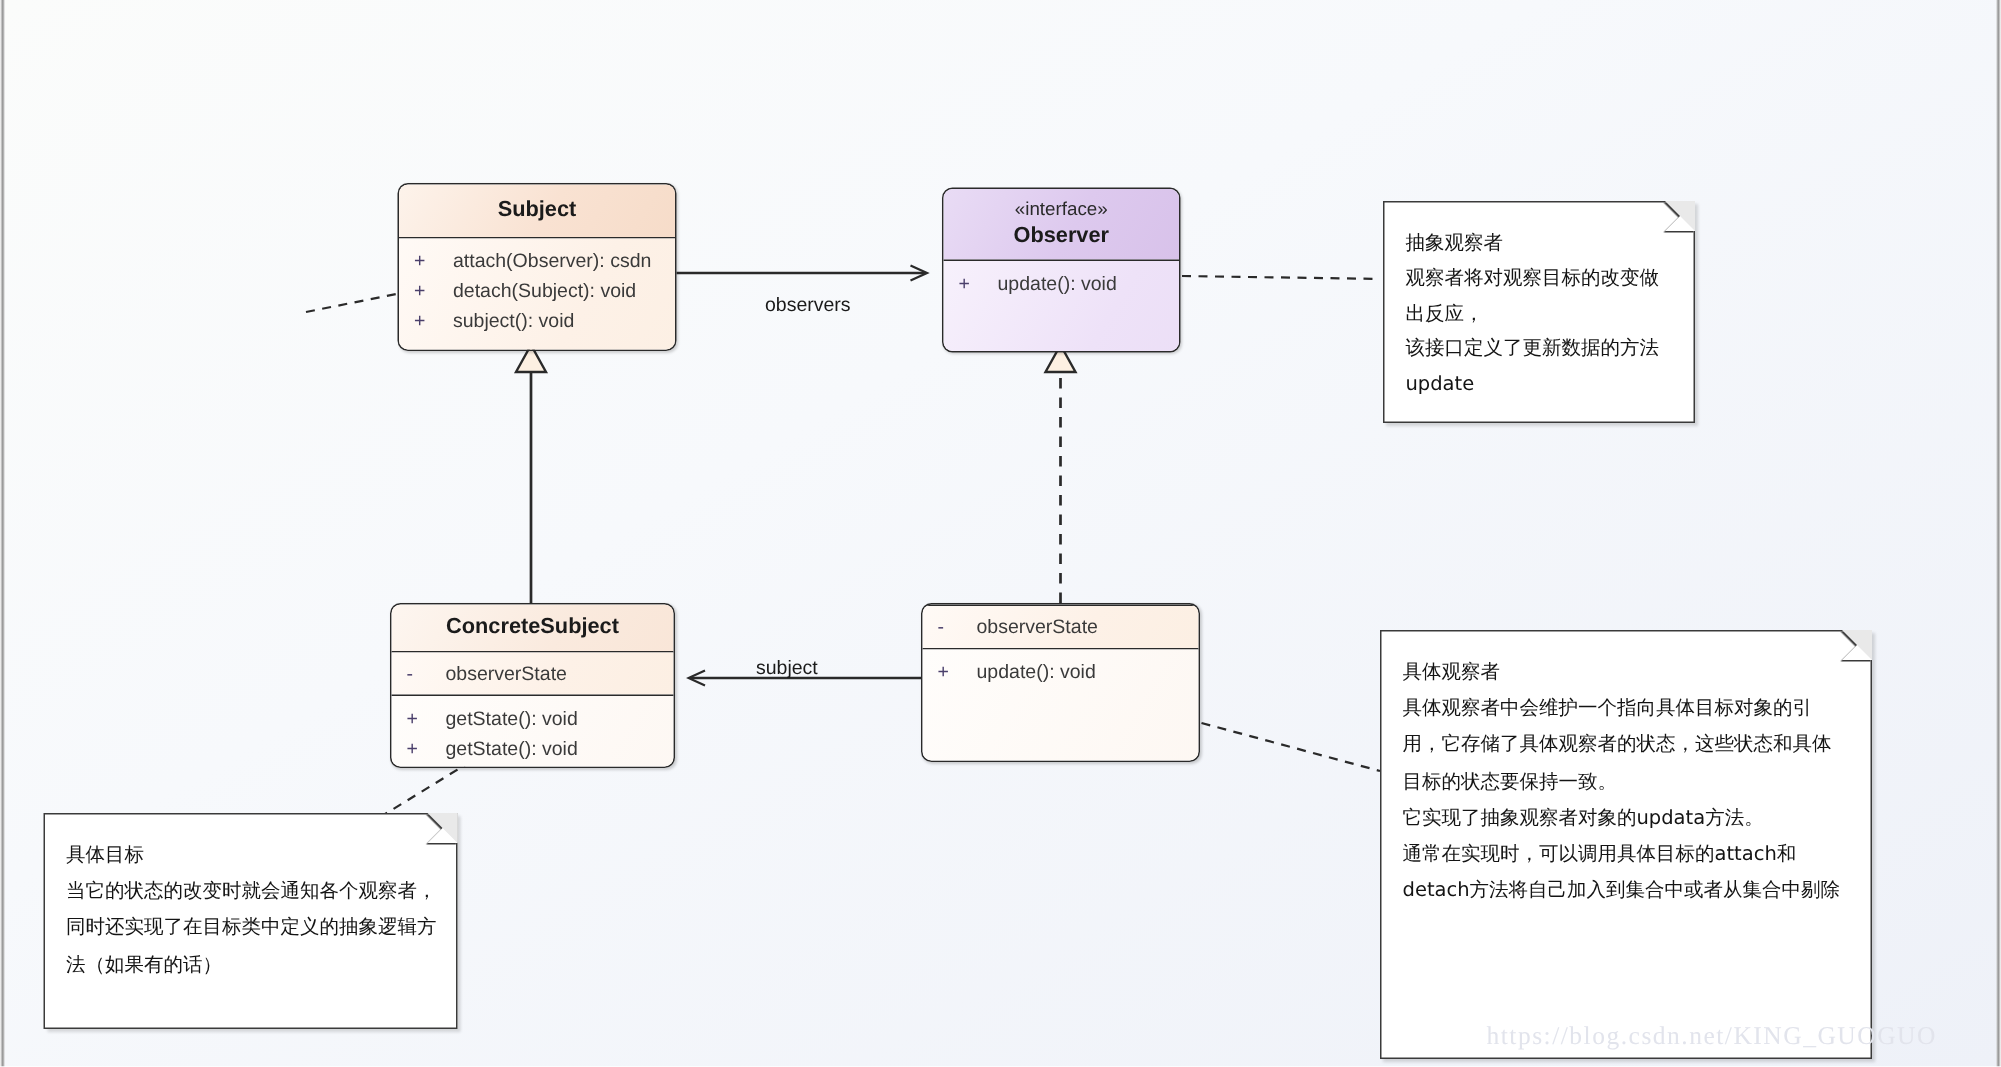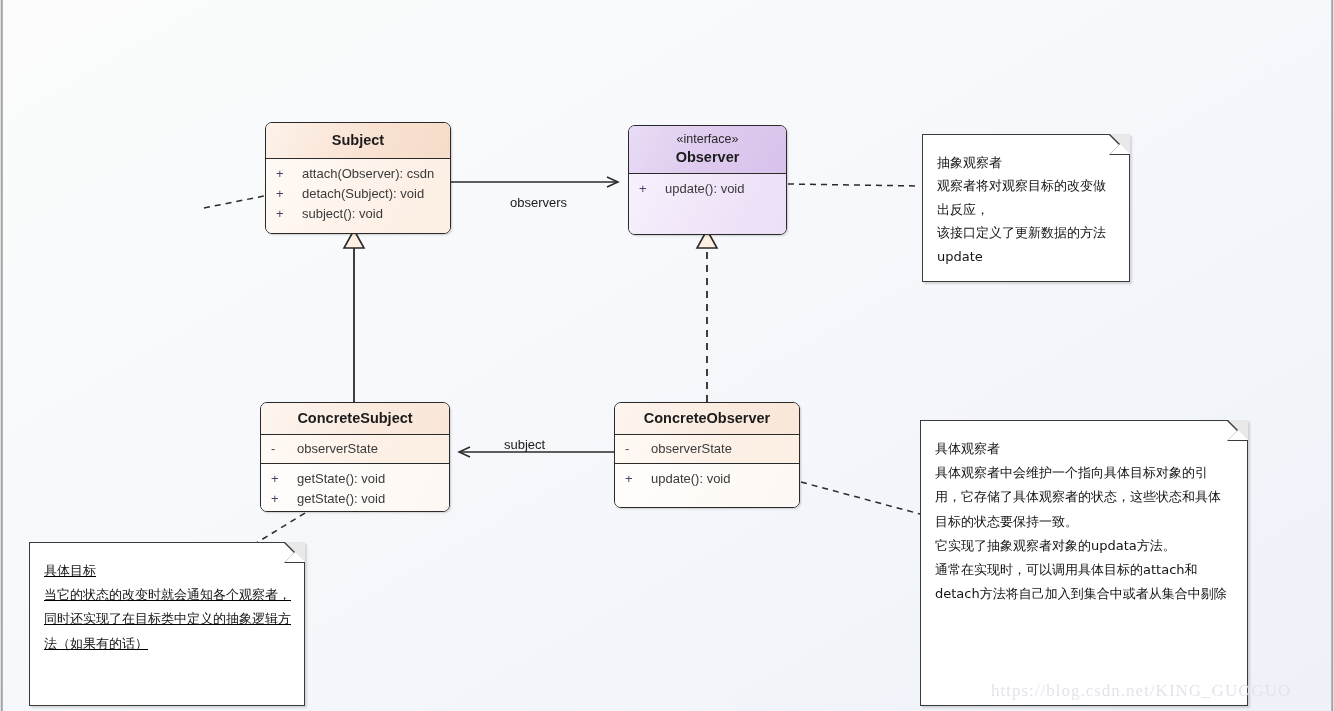--- a/index.html
+++ b/index.html
@@ -212,21 +212,20 @@
         <span class="sig">getState(): void</span>
       </div>
       <div class="member">
         <span class="vis">+</span>
         <span class="sig">getState(): void</span>
       </div>
     </div>
   </div>
 
   <div class="uml-class" style="left:614px; top:402px; width:186px; height:106px;">
-    <div class="compartment cname fill-peach-m" style="padding-top:6px; padding-bottom:7px;">ConcreteObserver</div>
     <div class="sep"></div>
     <div class="compartment fill-peach-l" style="padding-top:4px; padding-bottom:4px;">
       <div class="member">
         <span class="vis">-</span>
         <span class="sig">observerState</span>
       </div>
     </div>
     <div class="sep"></div>
     <div class="compartment fill-white" style="height:100%;">
       <div class="member">
@@ -239,21 +238,21 @@
 
   <div class="note" style="left:922px; top:134px; width:208px; height:148px;">
     <div class="fold"></div>
     <div class="body" style="line-height:1.8;">抽象观察者
 观察者将对观察目标的改变做
 出反应，
 该接口定义了更新数据的方法
 update</div>
   </div>
 
-  <div class="note" style="left:29px; top:542px; width:276px; height:164px;text-decoration:underline;">
+  <div class="note" style="left:29px; top:542px; width:276px; height:144px;">
     <div class="fold"></div>
     <div class="body" style="line-height:1.86;">具体目标
 当它的状态的改变时就会通知各个观察者，
 同时还实现了在目标类中定义的抽象逻辑方
 法（如果有的话）</div>
   </div>
 
   <div class="note" style="left:920px; top:420px; width:328px; height:286px;">
     <div class="fold"></div>
     <div class="body" style="line-height:1.86;">具体观察者

